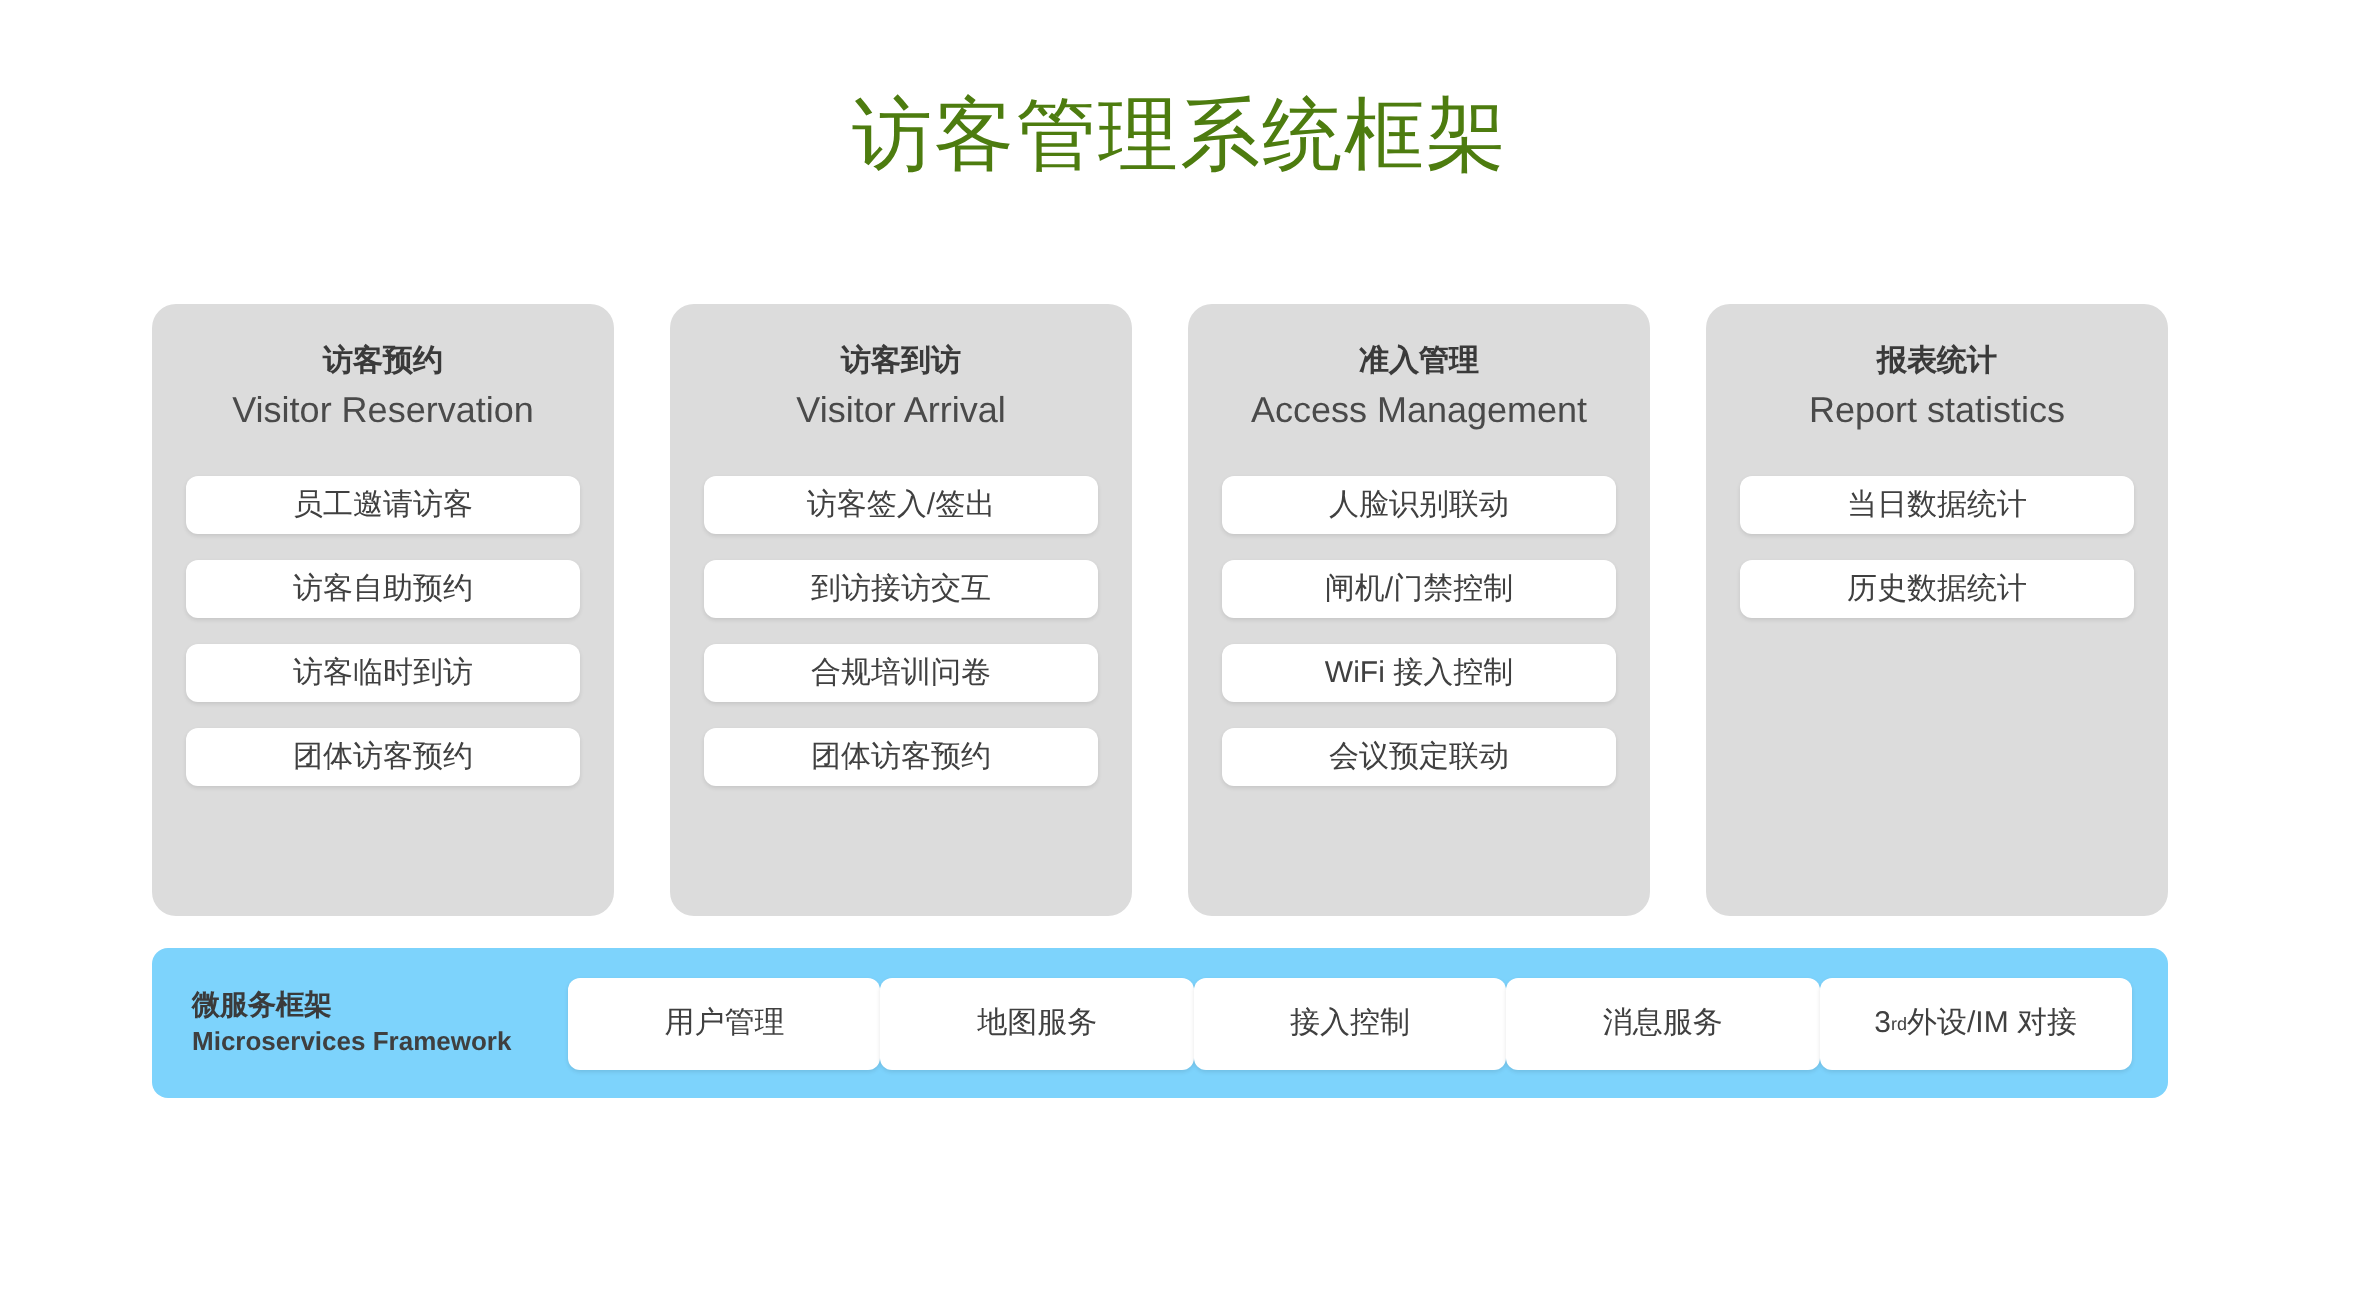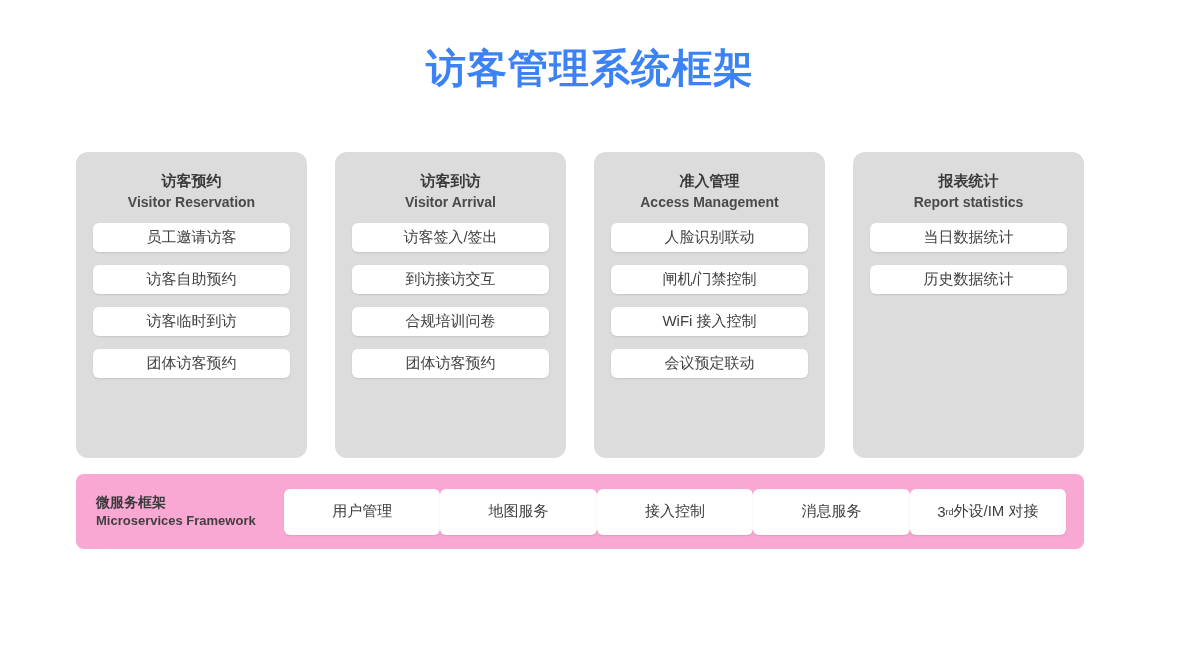--- a/index.html
+++ b/index.html
@@ -15,22 +15,22 @@
     position: relative;
   }
 
   #page-title {
     position: absolute;
     left: 0;
     top: 44px;
     width: 1180px;
     text-align: center;
     font-size: 40px;
-    font-weight: bold;
-    color: #3b82f6;
+    font-weight: normal;
+    color: #4d7c0f;
     letter-spacing: 1px;
     line-height: 1.2;
   }
 
   #columns {
     position: absolute;
     left: 76px;
     top: 152px;
     width: 1008px;
     display: flex;
@@ -51,25 +51,25 @@
 
   .panel-title-cn {
     text-align: center;
     font-size: 15px;
     font-weight: bold;
     color: #3a3a3a;
     line-height: 1.4;
   }
   .panel-title-en {
     text-align: center;
-    font-size: 14px;
-    font-weight: bold;
+    font-size: 18px;
+    font-weight: normal;
     color: #4a4a4a;
     margin-top: 2px;
-    margin-bottom: 10px;
+    margin-bottom: 20px;
     line-height: 1.4;
   }
 
   .card {
     background: #ffffff;
     border-radius: 6px;
     height: 29px;
     display: flex;
     align-items: center;
     justify-content: center;
@@ -79,21 +79,21 @@
     box-shadow: 0 1px 2px rgba(0,0,0,0.10);
   }
   .card:last-child { margin-bottom: 0; }
 
   #bottom-bar {
     position: absolute;
     left: 76px;
     top: 474px;
     width: 1008px;
     height: 75px;
-    background: #f9a8d4;
+    background: #7dd3fc;
     border-radius: 8px;
     box-sizing: border-box;
     display: flex;
     align-items: center;
     padding: 0 18px 0 20px;
   }
 
   #bottom-label {
     width: 188px;
     flex: 0 0 188px;

